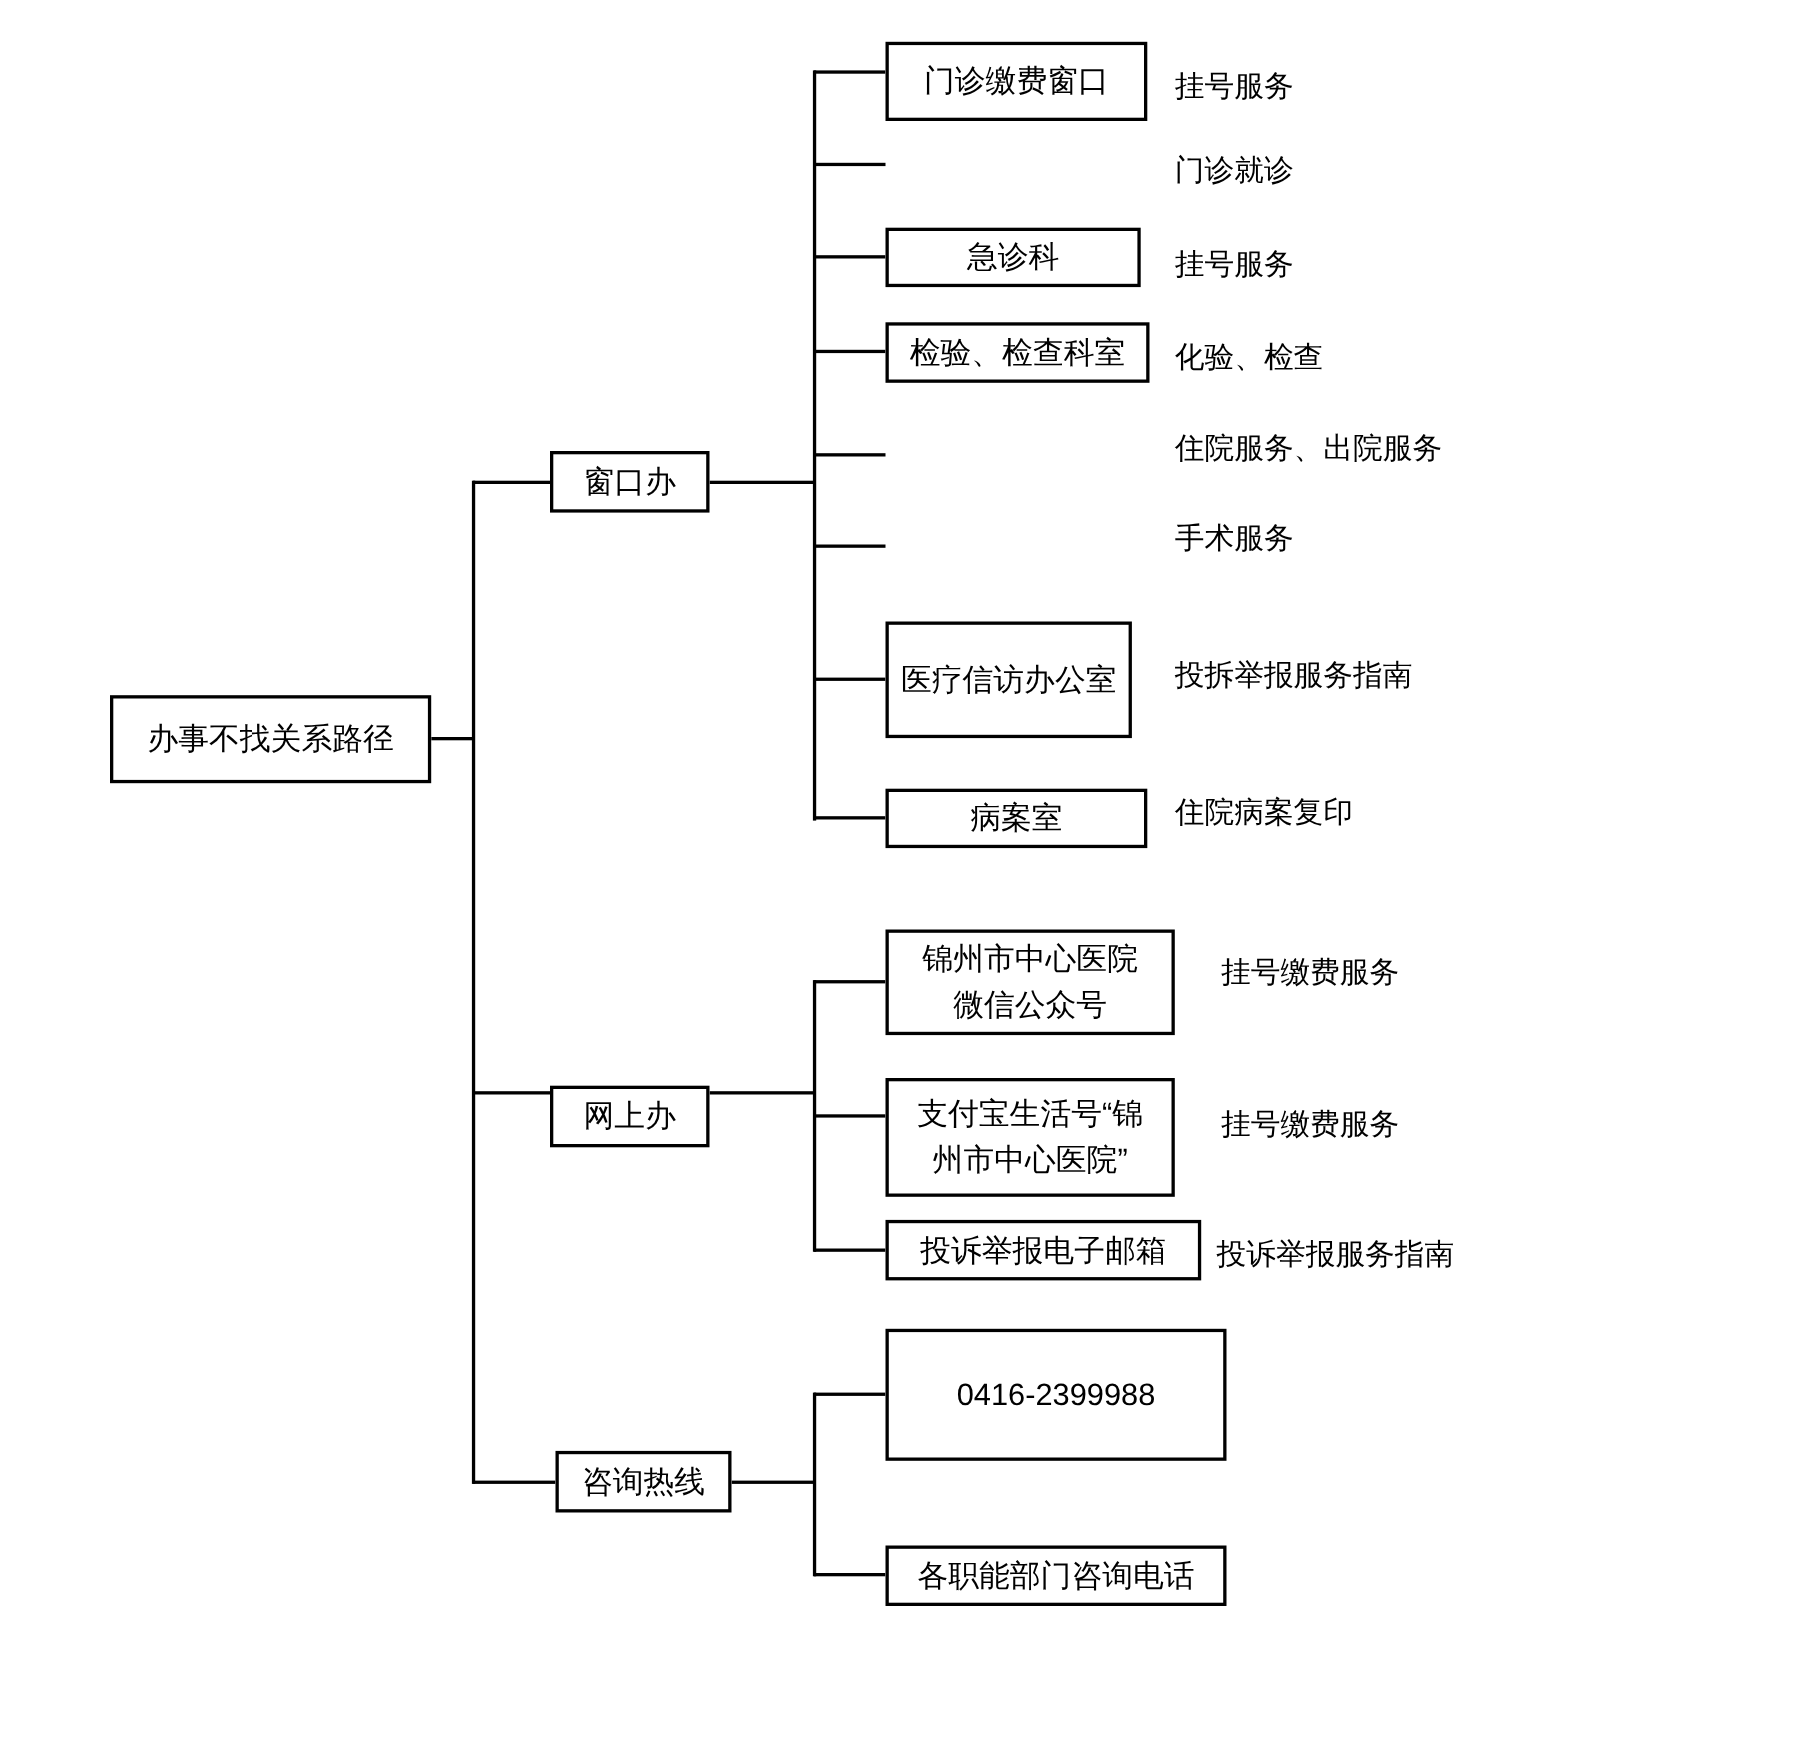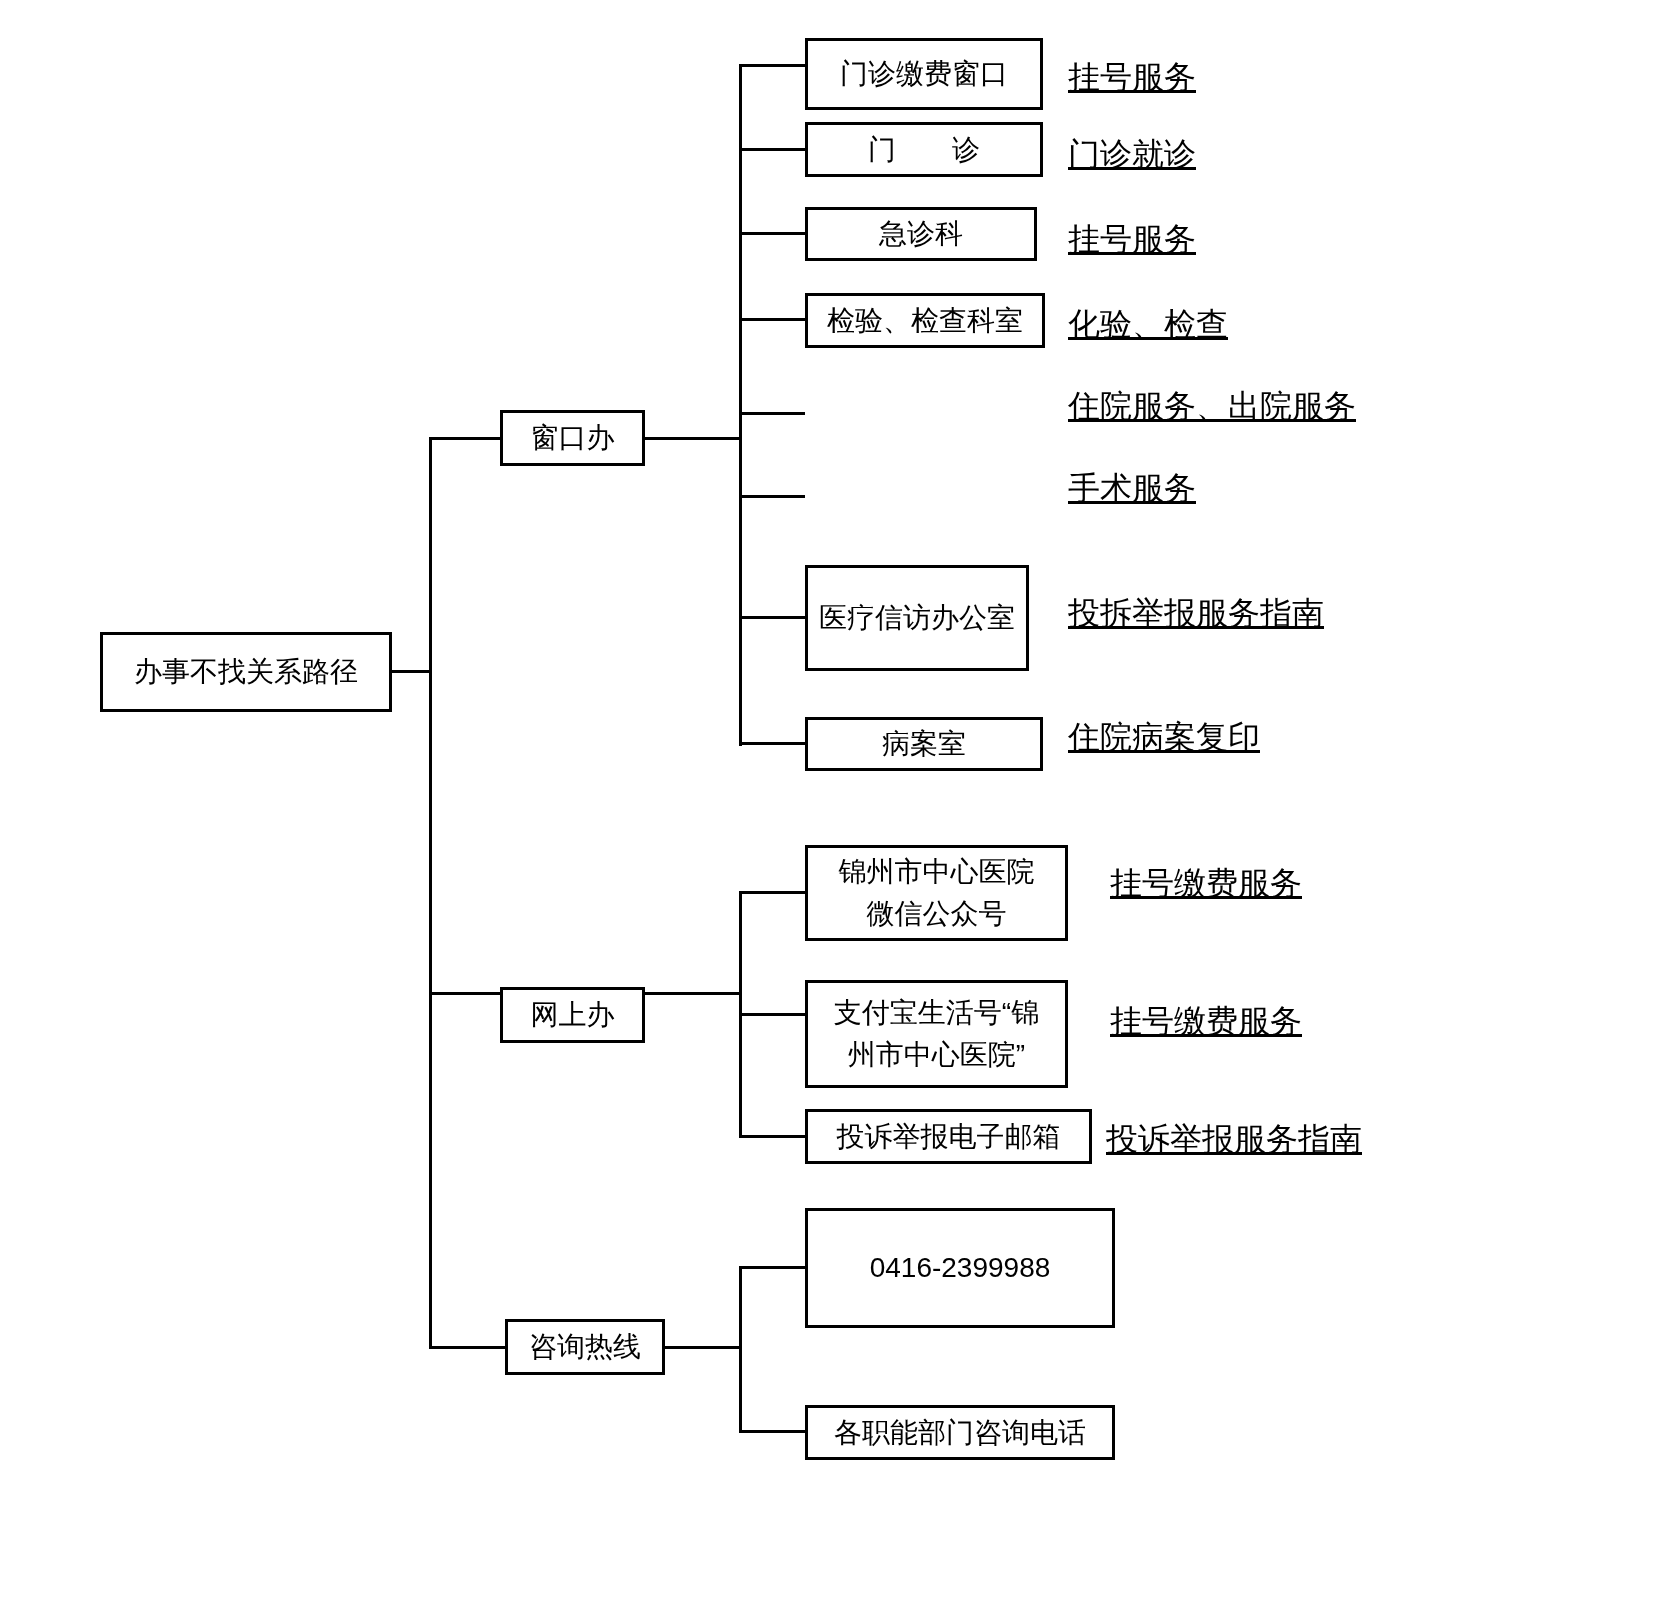--- a/index.html
+++ b/index.html
@@ -20,24 +20,23 @@
     display:flex;
     align-items:center;
     justify-content:center;
     text-align:center;
     font-size:28px;
     line-height:1.5;
     white-space:pre-line;
   }
   .note {
     position:absolute;
-    font-size:32px;
+    font-size:27px;
     transform:translateY(-50%);
     white-space:nowrap;
-    text-decoration:underline;
   }
   .hl { position:absolute; height:3px; background:#000000; }
   .vl { position:absolute; width:3px; background:#000000; }
 </style>
 </head>
 <body>
 
 <div class="canvas">
 
   <div class="hl" style="left:392px;top:670px;width:38px"></div>
@@ -68,21 +67,20 @@
   <div class="hl" style="left:740px;top:1266px;width:65px"></div>
   <div class="hl" style="left:740px;top:1430px;width:65px"></div>
 
   <div class="box" style="left:100px;top:632px;width:292px;height:80px">办事不找关系路径</div>
 
   <div class="box" style="left:500px;top:410px;width:145px;height:56px">窗口办</div>
   <div class="box" style="left:500px;top:987px;width:145px;height:56px">网上办</div>
   <div class="box" style="left:505px;top:1319px;width:160px;height:56px">咨询热线</div>
 
   <div class="box" style="left:805px;top:38px;width:238px;height:72px">门诊缴费窗口</div>
-  <div class="box" style="left:805px;top:122px;width:238px;height:55px">门　　诊</div>
   <div class="box" style="left:805px;top:207px;width:232px;height:54px">急诊科</div>
   <div class="box" style="left:805px;top:293px;width:240px;height:55px">检验、检查科室</div>
   <div class="box" style="left:805px;top:565px;width:224px;height:106px">医疗信访办公室</div>
   <div class="box" style="left:805px;top:717px;width:238px;height:54px">病案室</div>
 
   <div class="note" style="left:1068px;top:78px">挂号服务</div>
   <div class="note" style="left:1068px;top:155px">门诊就诊</div>
   <div class="note" style="left:1068px;top:240px">挂号服务</div>
   <div class="note" style="left:1068px;top:325px">化验、检查</div>
   <div class="note" style="left:1068px;top:407px">住院服务、出院服务</div>

